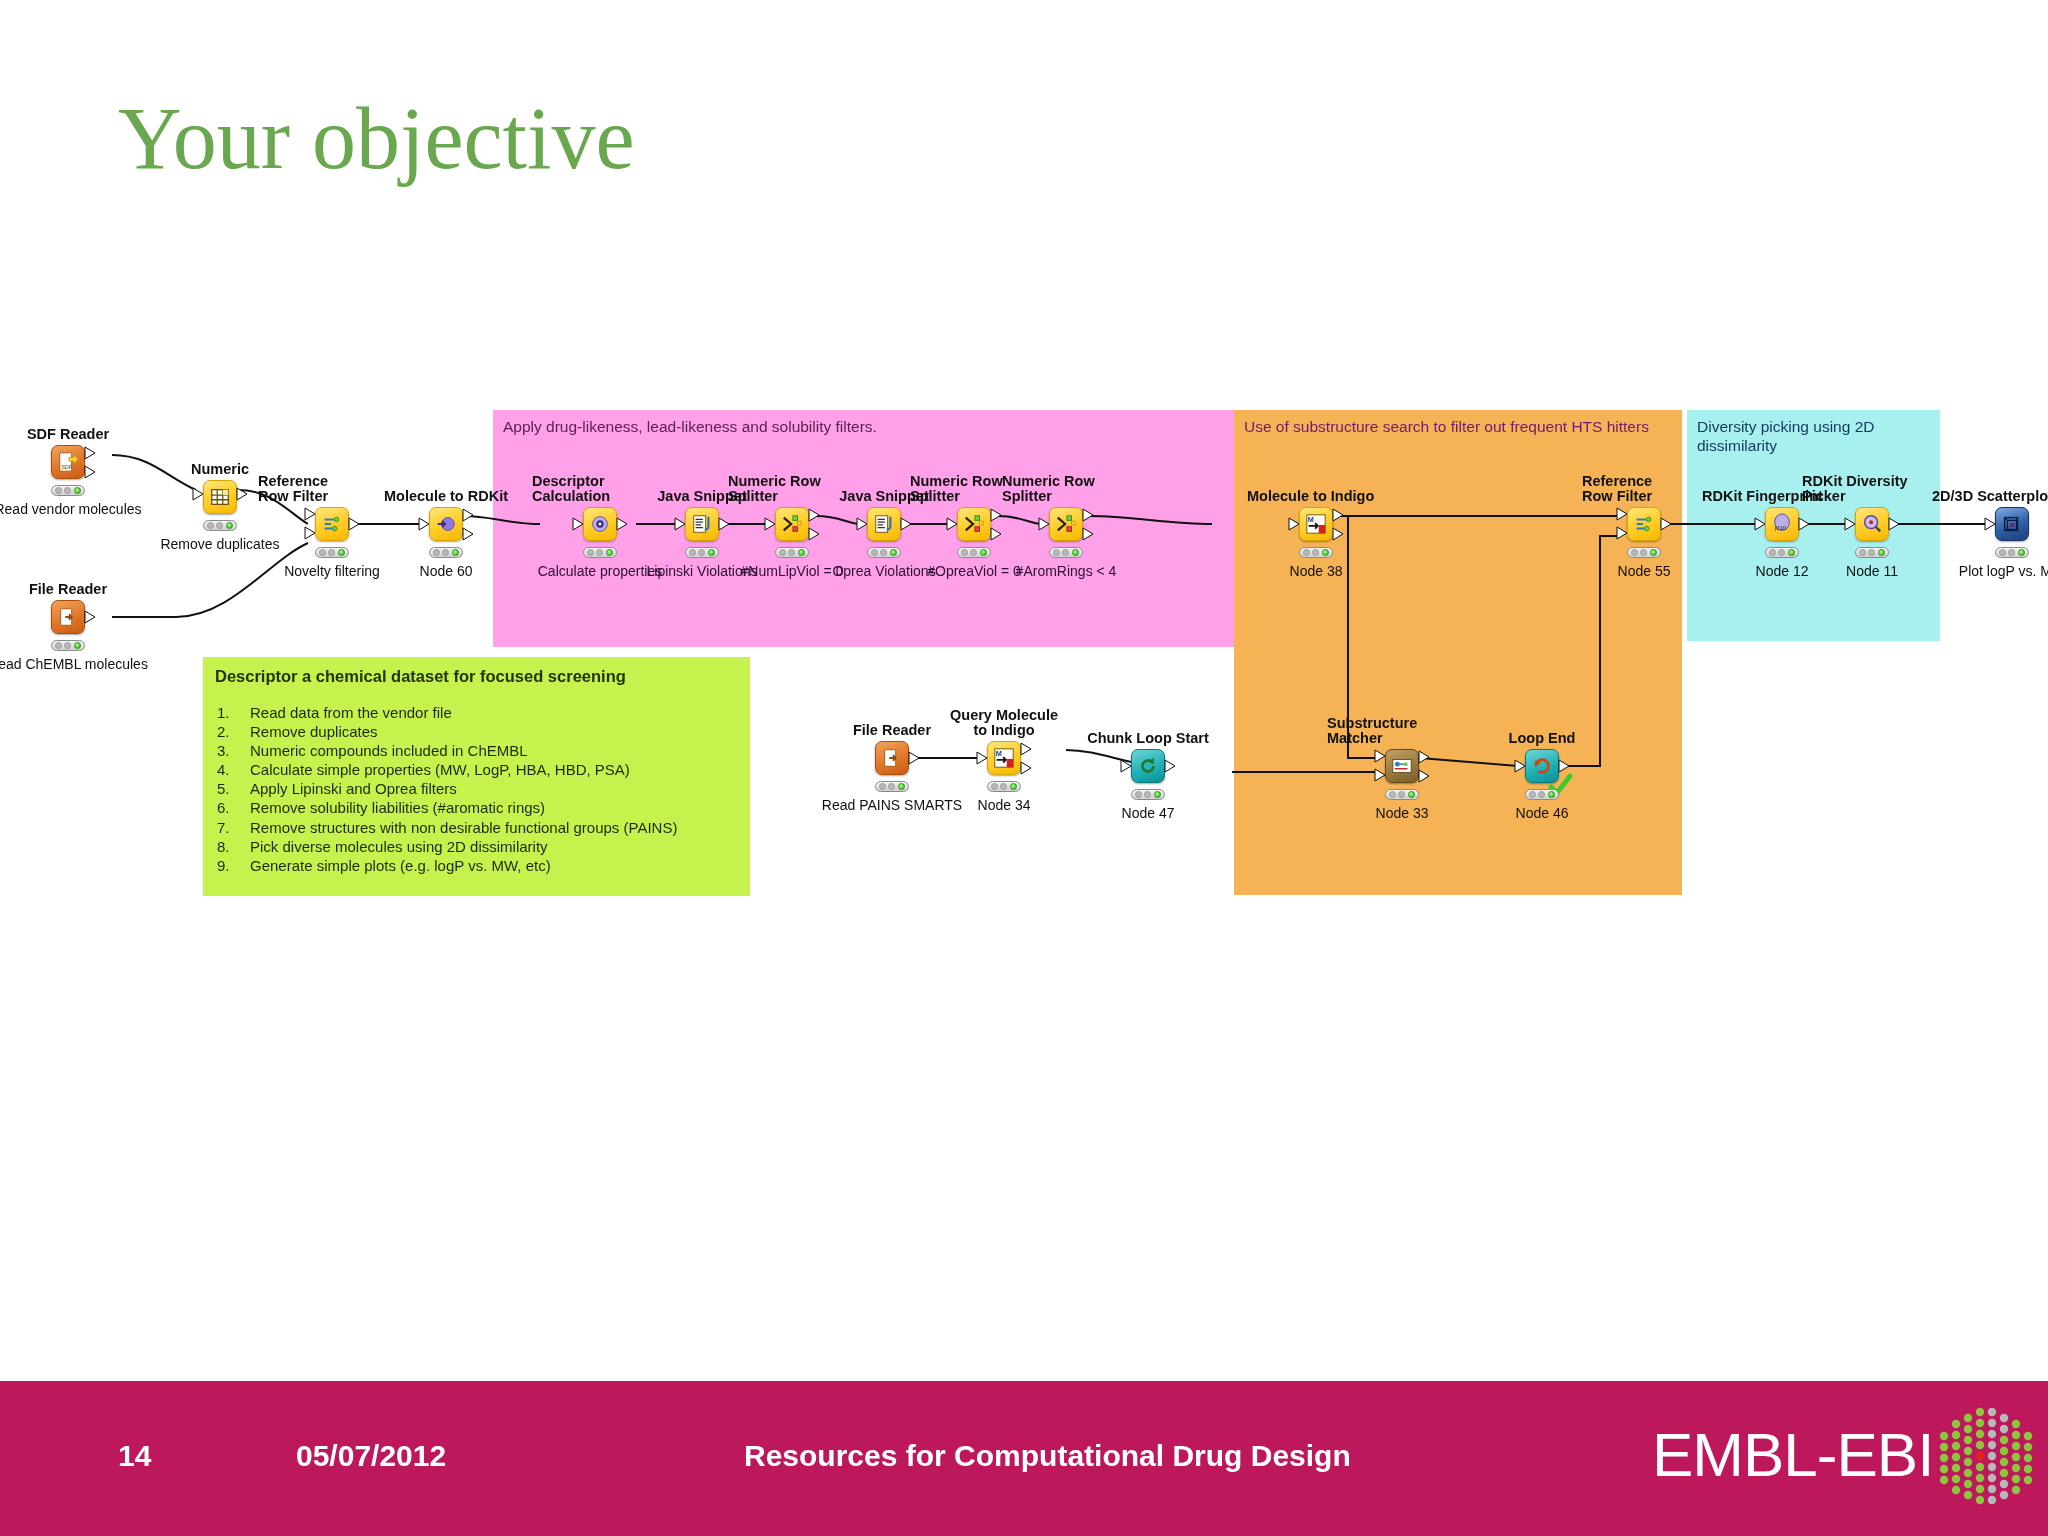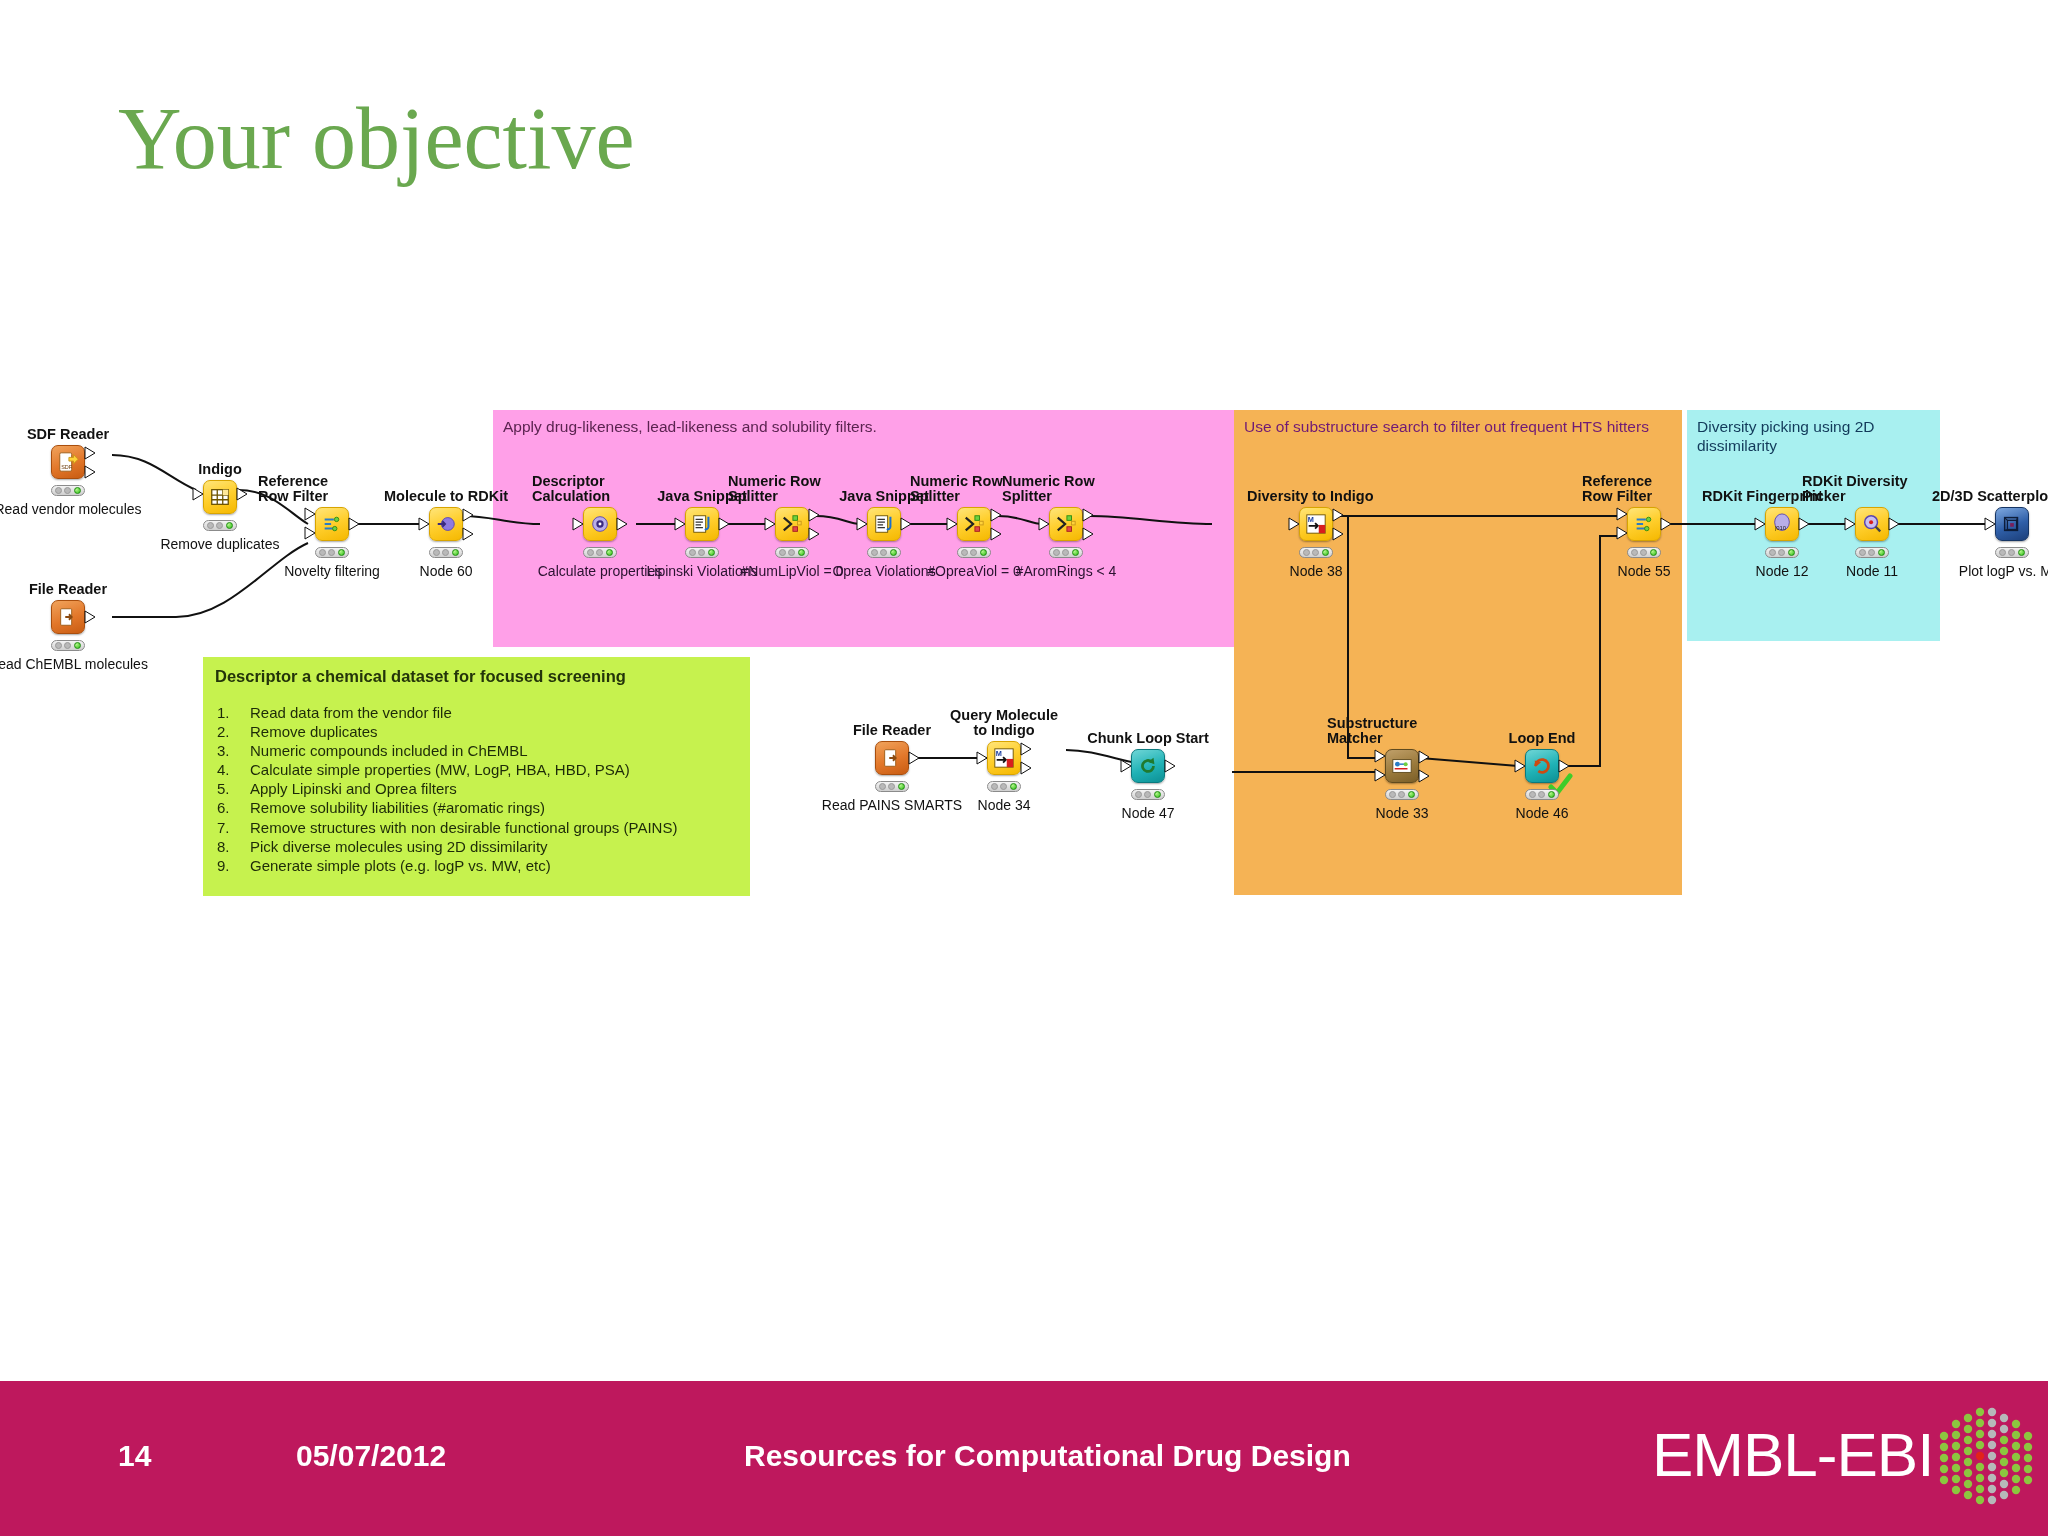--- a/index.html
+++ b/index.html
@@ -229,21 +229,21 @@
       </svg>
     <div class="status">
         <i class="dot"></i>
         <i class="dot"></i>
         <i class="dot green"></i>
       </div>
     <div class="node-sub">Read vendor molecules</div>
   </div>
 
   <div class="node" style="left:160px; top:480px;">
-    <div class="node-title">Indigo</div>
+    <div class="node-title">Numeric</div>
     <div class="node-box nb-yellow">
       <svg class="node-icon" viewBox="0 0 24 24">
           <rect x="3" y="4" width="18" height="16" fill="#fff" stroke="#6b5200" stroke-width="1.4"></rect>
           <path d="M3 10h18M3 15h18M9 4v16M15 4v16" stroke="#6b5200" stroke-width="1.4"></path>
           <rect x="15" y="4" width="6" height="6" fill="#ffe89a"></rect>
         </svg>
     </div>
     <svg class="tri" style="left:32px; top:7px;" width="12" height="14">
         <polygon points="1,1 11,7 1,13" fill="#fff" stroke="#111"></polygon>
       </svg>
@@ -477,21 +477,21 @@
       </svg>
     <div class="status">
         <i class="dot"></i>
         <i class="dot"></i>
         <i class="dot green"></i>
       </div>
     <div class="node-sub dark">#AromRings &lt; 4</div>
   </div>
 
   <div class="node" style="left:1256px; top:507px;">
-    <div class="node-title left" style="bottom:112%; left:-9px;">Diversity to Indigo</div>
+    <div class="node-title left" style="bottom:112%; left:-9px;">Molecule to Indigo</div>
     <div class="node-box nb-yellow">
       <svg class="node-icon" viewBox="0 0 24 24">
           <rect x="2" y="2" width="20" height="20" fill="#fff" stroke="#6b5200"></rect>
           <text x="3" y="10" font-size="8" font-weight="bold" fill="#1b3fa0" font-family="sans-serif">M</text>
           <path d="M4 14h10m-3-3 3 3-3 3" stroke="#111" stroke-width="2" fill="none"></path>
           <rect x="15" y="13" width="7" height="9" fill="#d81e1e"></rect>
         </svg>
     </div>
     <svg class="tri" style="left:32px; top:10px;" width="12" height="14">
         <polygon points="1,1 11,7 1,13" fill="#fff" stroke="#111"></polygon>

